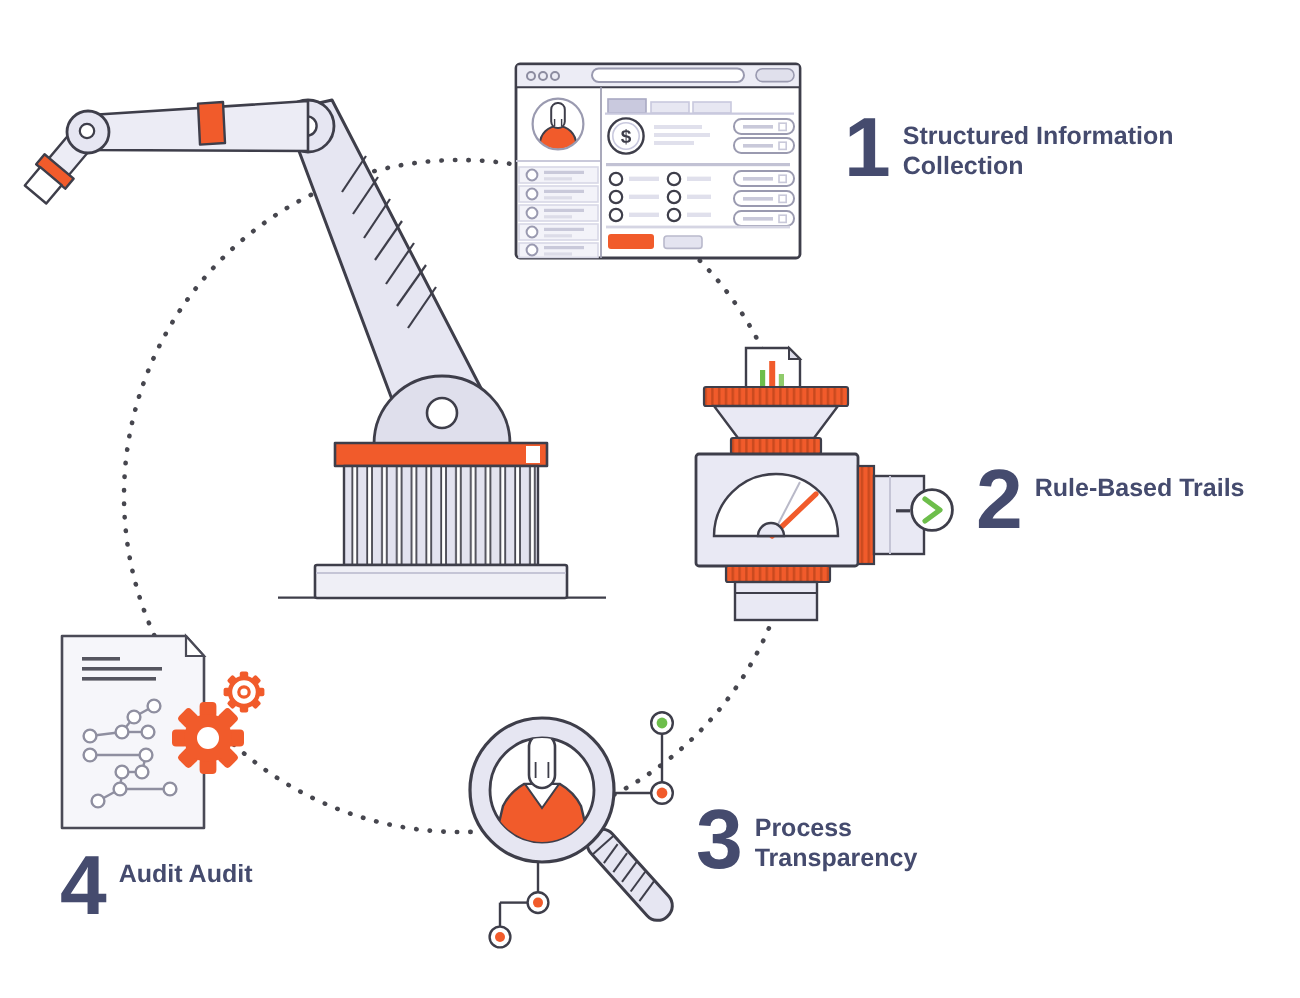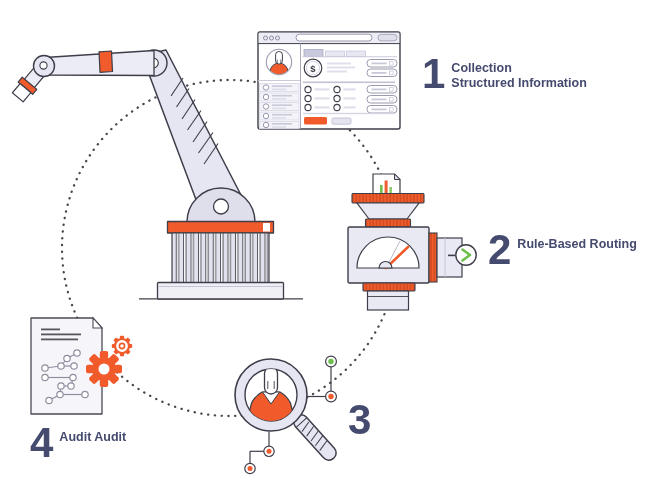--- a/index.html
+++ b/index.html
@@ -332,34 +332,38 @@
       </g>
       <circle cx="104" cy="369" r="12" fill="#F15B2B"></circle>
       <circle cx="104" cy="369" r="5.5" fill="#ffffff"></circle>
     </g>
   </g>
 </svg>
 
 <div class="step step-1">
   <div class="step-number">1</div>
   <div class="step-text">
+    <div>Structured Information</div>
     <div>Collection</div>
-    <div>Structured Information</div>
   </div>
 </div>
 
 <div class="step step-2">
   <div class="step-number">2</div>
   <div class="step-text">
-    <div>Rule-Based Routing</div>
+    <div>Rule-Based Trails</div>
   </div>
 </div>
 
 <div class="step step-3">
   <div class="step-number">3</div>
+  <div class="step-text">
+    <div>Process</div>
+    <div>Transparency</div>
+  </div>
 </div>
 
 <div class="step step-4">
   <div class="step-number">4</div>
   <div class="step-text">
     <div>Audit Audit</div>
   </div>
 </div>
 
 </div>

